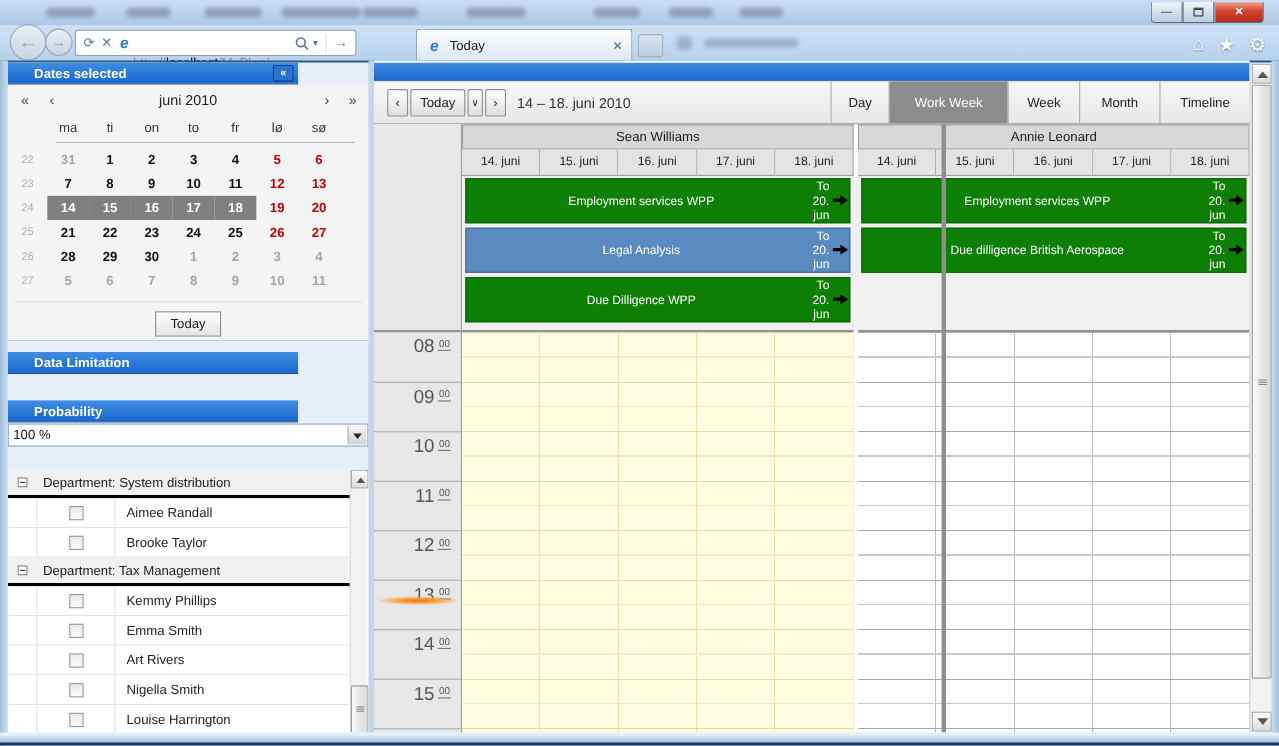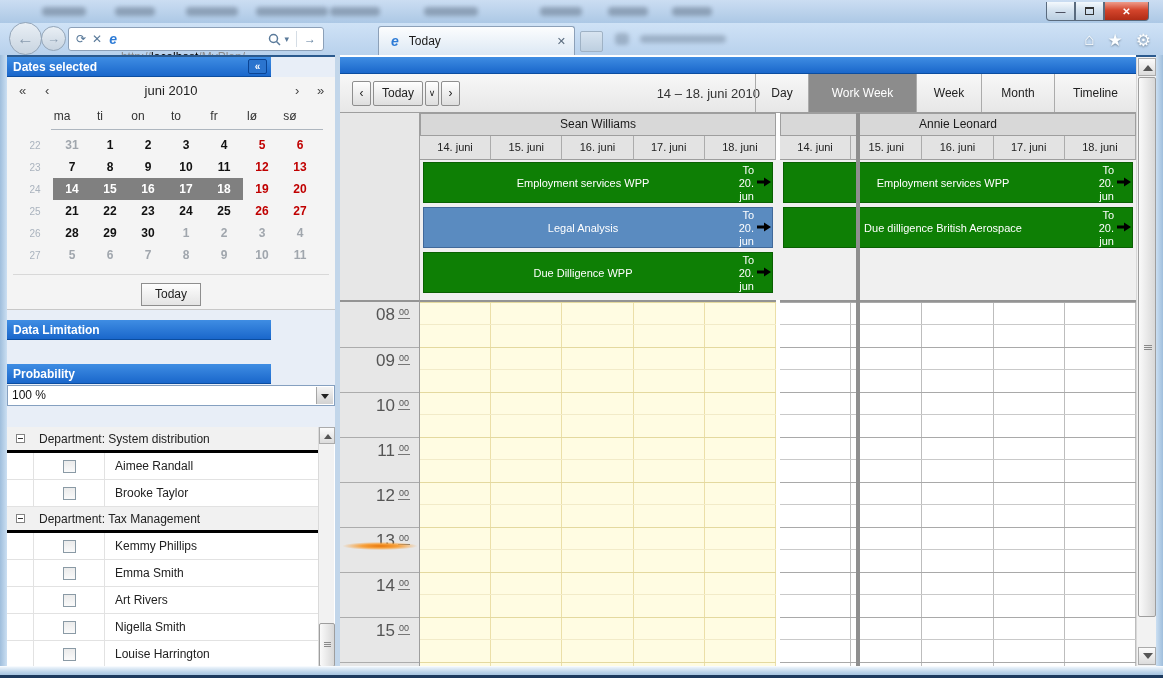--- a/index.html
+++ b/index.html
@@ -47,31 +47,31 @@
 .rframe { position:absolute; left:1156px; top:55px; width:7px; height:623px; background:linear-gradient(to right,#CBDFF2,#9FBEDC); }
 .gapstrip { position:absolute; left:335px; top:55px; width:5px; height:611px; background:#C2D6EA; }
 .bframe { position:absolute; left:0; top:666px; width:1163px; height:12px;
   background:linear-gradient(#EDF4FB,#BCD4EA 45%,#90B5D8); border-top:1px solid #F6FAFE; }
 .bframe-line { position:absolute; left:0; bottom:0; width:100%; height:3px; background:#1C3A5E; }
 
 
 .sidebar { position:absolute; left:7px; top:57px; width:328px; height:609px; background:#E8EEF7; overflow:hidden; }
 .panel-header { position:absolute; left:0; width:264px; height:20px;
   background:linear-gradient(#3F8DE3,#1A67CB); border-bottom:1px solid #0B4DA0;
-  color:#fff; font-weight:bold; font-size:12px; padding:3px 0 0 6px; }
+  color:#fff; font-weight:bold; font-size:12px; padding:3px 0 0 24px; }
 .collapse-btn { position:absolute; right:4px; top:2px; width:19px; height:15px; background:#2B74CE;
   border:1px solid #0A4494; border-radius:2px; color:#fff; font-size:10px; line-height:13px; text-align:center; font-weight:bold; }
 .calendar { position:absolute; left:0; top:20px; width:328px; height:233px; background:#F4F4F4; border-bottom:1px solid #C8C8C8; }
 .cal-nav { position:absolute; top:6px; left:0; width:328px; height:20px; font-size:13px; color:#444; }
 .cal-nav span { position:absolute; }
 .cal-month { left:0; width:328px; text-align:center; color:#222; }
 .cal-dow { position:absolute; top:32px; left:36px; display:flex; font-size:12px; color:#333; }
 .cal-dow span { width:38px; text-align:center; }
 .cal-dow-line { position:absolute; top:52px; left:44px; width:272px; border-top:1px solid #AEB6BF; }
-.cal-weeks { position:absolute; top:57px; left:0;margin-left:10px; }
+.cal-weeks { position:absolute; top:57px; left:0; }
 .cal-row { display:flex; height:22px; align-items:center; }
 .cal-wn { width:36px; text-align:center; color:#AAB3BE; font-size:10px; }
 .cal-d { width:38px; height:22px; line-height:22px; text-align:center; font-weight:bold; font-size:12px; color:#111; }
 .cal-d.muted { color:#A0A6AD; }
 .cal-d.weekend { color:#C00000; }
 .cal-d.selected { background:#808080; color:#fff; }
 .cal-sep { position:absolute; top:197px; left:6px; width:316px; border-top:1px solid #D8D8D8; }
 .today-btn { position:absolute; top:206px; left:134px; width:60px; height:23px;
   background:linear-gradient(#FDFDFD,#E4E4E4); border:1px solid #8E8E8E; font-size:12px; color:#222;
   text-align:center; line-height:21px; }
@@ -97,21 +97,21 @@
 .sb-thumb { position:absolute; left:0; width:16px; background:linear-gradient(to right,#FAFAFA,#D8D8D8); border:1px solid #9E9E9E; border-radius:2px; }
 .grip { position:absolute; left:4px; width:7px; height:1px; background:#8a8a8a; box-shadow:0 2px 0 #8a8a8a, 0 4px 0 #8a8a8a; }
 
 
 .main { position:absolute; left:340px; top:55px; width:796px; height:611px; background:#fff; }
 .main-top { position:absolute; left:0; top:2px; width:796px; height:17px; background:linear-gradient(#3F8DE3,#1A67CB); border-bottom:1px solid #0B4DA0; }
 .toolbar { position:absolute; left:0; top:19px; width:796px; height:39px;
   background:linear-gradient(#F7F7F7,#E7E7E7); border-bottom:1px solid #9E9E9E; }
 .tb-btn { position:absolute; top:7px; height:25px; background:linear-gradient(#FEFEFE,#DEDEDE);
   border:1px solid #8E8E8E; border-radius:2px; font-size:12px; color:#222; text-align:center; line-height:23px; }
-.tb-date { position:absolute; left:130px; width:290px; top:12px; text-align:right; font-size:13px; color:#333; }
+.tb-date { position:absolute; left:130px; width:290px; top:12px; text-align:left; font-size:13px; color:#333; }
 .view-tabs { position:absolute; right:0; top:0; height:38px; display:flex; }
 .view-tab { display:flex; align-items:center; justify-content:center; font-size:12px; color:#222;
   border-left:1px solid #ABABAB; height:38px; }
 .view-tab.active { background:#8C8C8C; color:#fff; }
 .corner { position:absolute; left:0; top:58px; width:80px; height:187px; background:#E7E7E7; border-right:1px solid #9E9E9E; }
 .rname { position:absolute; top:58px; height:23px; width:356px; background:#D8D8D8;
   border:1px solid #9E9E9E; text-align:center; font-size:12px; color:#1a1a1a; line-height:21px; }
 .daycell { position:absolute; top:81px; height:24px; width:71.2px; background:#E3E3E3;
   border-right:1px solid #ACACAC; border-bottom:1px solid #9E9E9E; text-align:center; font-size:11px; color:#222; line-height:23px; }
 .allday { position:absolute; left:80px; top:105px; width:716px; height:140px; background:#F0F0F0; }

